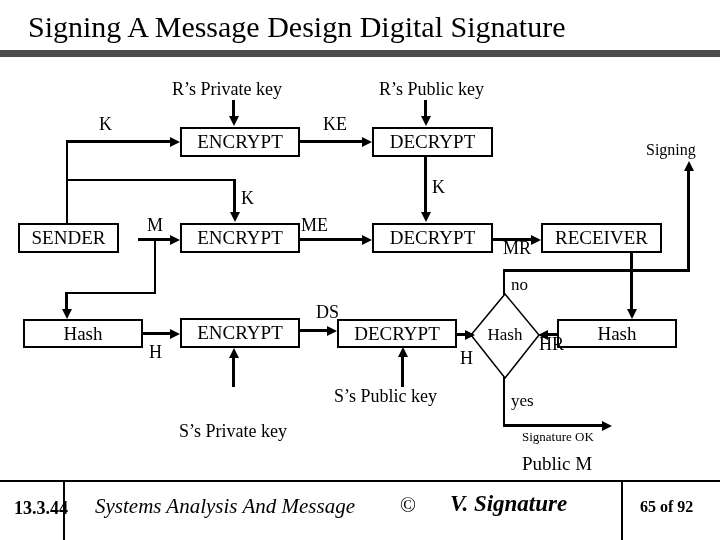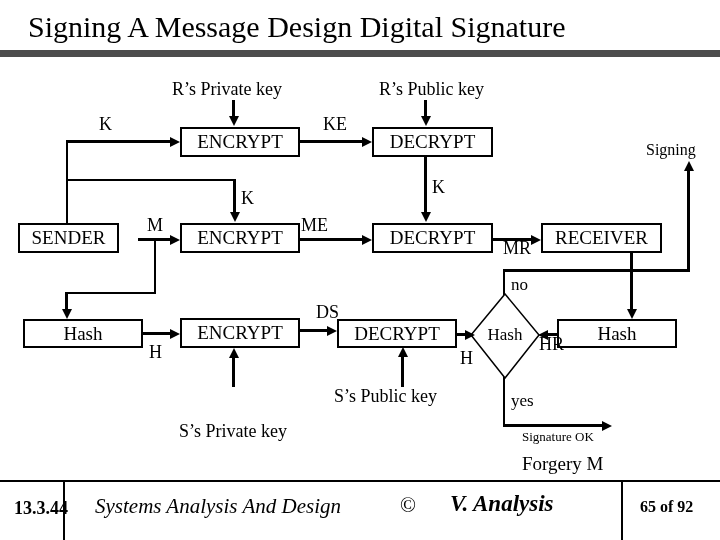--- a/index.html
+++ b/index.html
@@ -121,22 +121,22 @@
 <div class="lbl" style="left:646px;top:141px;font-size:16px;">Signing</div>
 <div class="lbl" style="left:511px;top:275px;font-size:17px;">no</div>
 <div class="lbl" style="left:149px;top:342px;">H</div>
 <div class="lbl" style="left:316px;top:302px;">DS</div>
 <div class="lbl" style="left:460px;top:348px;">H</div>
 <div class="lbl" style="left:539px;top:334px;">HR</div>
 <div class="lbl" style="left:179px;top:386px;margin-top:35px;">S’s Private key</div>
 <div class="lbl" style="left:334px;top:386px;">S’s Public key</div>
 <div class="lbl" style="left:511px;top:391px;font-size:17px;">yes</div>
 <div class="lbl" style="left:522px;top:429px;font-size:13px;">Signature OK</div>
-<div class="lbl" style="left:522px;top:453px;font-size:19px;">Forgery M</div>
+<div class="lbl" style="left:522px;top:453px;font-size:19px;">Public M</div>
 
 <div class="footer-rule"></div>
 <div class="vline" style="left:63px;top:480px;width:2px;height:60px;"></div>
 <div class="vline" style="left:621px;top:480px;width:2px;height:60px;"></div>
 <div class="lbl" style="left:14px;top:498px;font-size:18px;font-weight:bold;">13.3.44</div>
-<div class="lbl" style="left:95px;top:494px;font-size:21px;font-style:italic;">Systems Analysis And Design</div>
+<div class="lbl" style="left:95px;top:494px;font-size:21px;font-style:italic;">Systems Analysis And Message</div>
 <div class="lbl" style="left:400px;top:493px;font-size:21px;">©</div>
-<div class="lbl" style="left:450px;top:491px;font-size:23px;font-weight:bold;font-style:italic;">V. Analysis</div>
+<div class="lbl" style="left:450px;top:491px;font-size:23px;font-weight:bold;font-style:italic;">V. Signature</div>
 <div class="lbl" style="left:640px;top:498px;font-size:16px;font-weight:bold;">65 of 92</div>
 
 </body></html>

